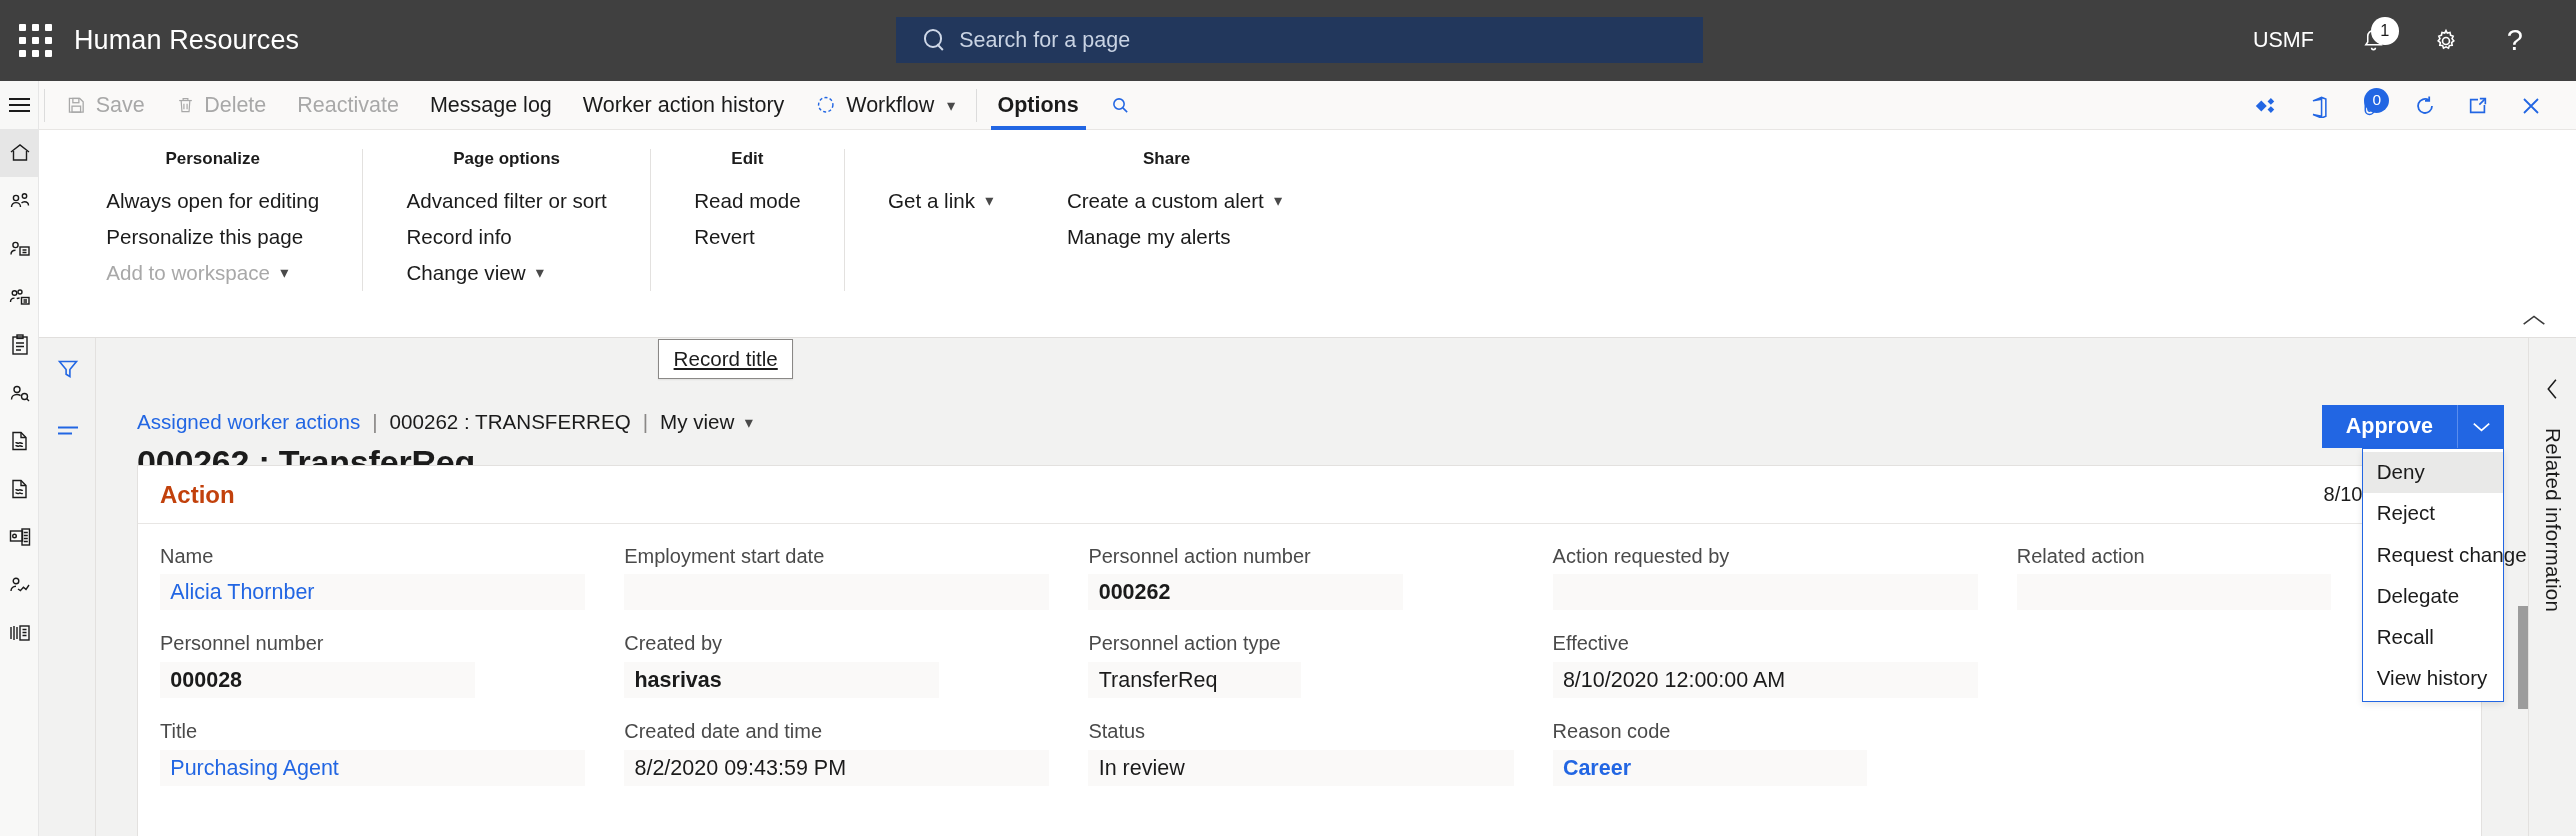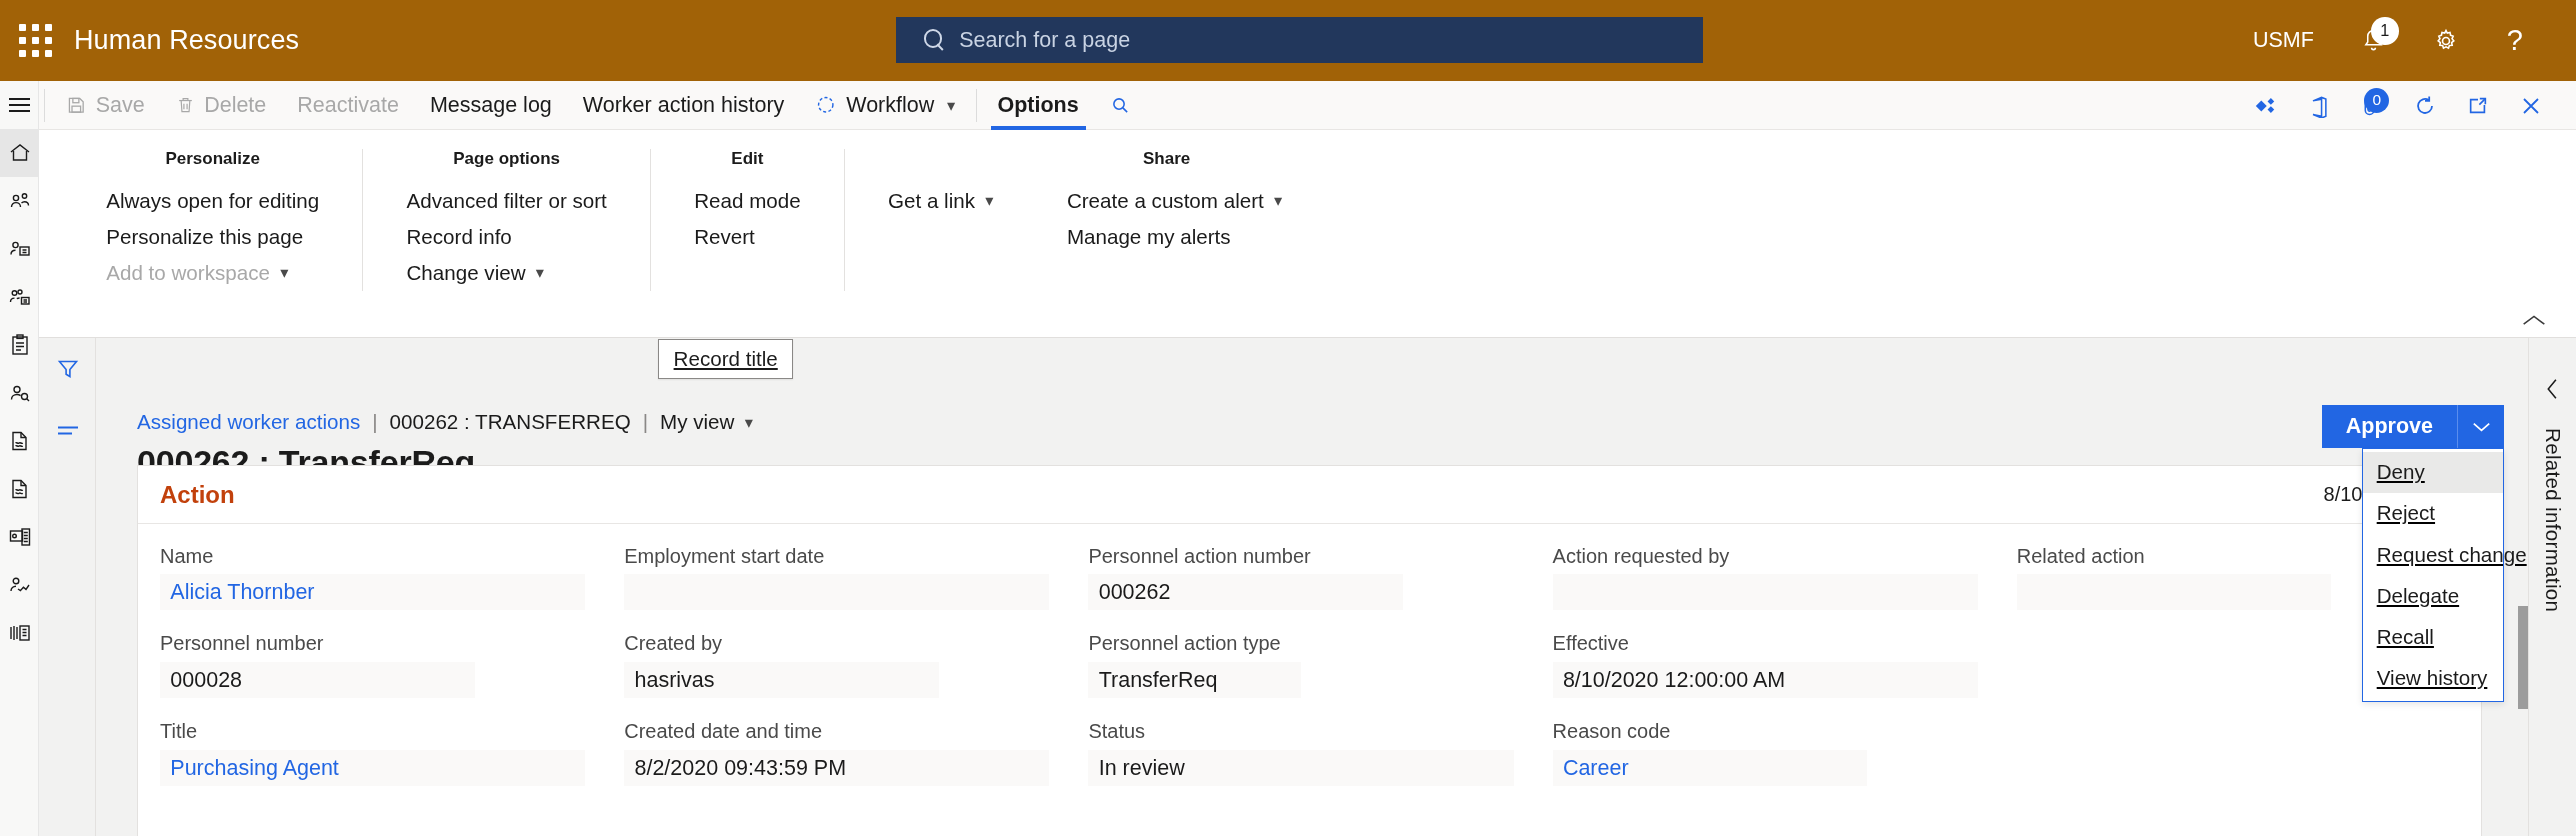--- a/index.html
+++ b/index.html
@@ -6,21 +6,21 @@
   html, body {
     width: 2576px; height: 836px;
     font-family: "Liberation Sans", sans-serif;
     background: #ffffff;
     overflow: hidden;
   }
 
   
   .topbar {
     position: absolute; top: 0; left: 0; width: 2576px; height: 81px;
-    background: #a16207; display: flex; align-items: center;
+    background: #404040; display: flex; align-items: center;
   }
   .waffle {
     width: 33px; height: 33px; margin-left: 19px; margin-right: 22px;
     display: grid; grid-template-columns: repeat(3, 6.9px);
     grid-template-rows: repeat(3, 6.9px); gap: 6px;
     align-content: center; justify-content: center; cursor: pointer;
   }
   .waffle i { width: 6.9px; height: 6.9px; background: #fff; border-radius: 0.9px; display: block; }
   .app-title {
     color: #ffffff; font-size: 27px; font-weight: 400; letter-spacing: 0.1px;
@@ -182,21 +182,20 @@
   }
   .approve-caret {
     background: #2266e3; color: #fff; width: 46px; height: 43px;
     display: flex; align-items: center; justify-content: center; cursor: pointer; font-size: 18px;
   }
   .approve-menu {
     position: absolute; right: 72px; top: 110px; width: 142px;
     background: #ffffff; border: 0.9px solid #2266e3; z-index: 50;
     box-shadow: 0 2.6px 6.9px rgba(0,0,0,.10);
     padding: 2.6px 0 2.6px 0;
-    text-decoration: underline;
   }
   .am-item {
     font-size: 20.6px; color: #1b1b1b; padding: 8.6px 13.7px; cursor: pointer; white-space: nowrap;
   }
   .am-item.hl { background: #e9e9e8; }
 
   
   .relinfo {
     position: absolute; right: 0; top: 0; width: 48px; height: 498px;
     background: #f2f2f1; border-left: 0.9px solid #e3e1df;
@@ -225,21 +224,21 @@
     column-gap: 0; padding: 20.6px 0 0 22px;
   }
   .fld { margin-bottom: 22px; padding-right: 39px; }
   .fld-label { font-size: 20px; color: #4a4a4a; margin-bottom: 6.9px; white-space: nowrap; }
   .fld-val {
     background: #faf9f8; height: 36px; display: flex; align-items: center;
     padding: 0 10.3px; font-size: 21.5px; color: #1b1b1b;
   }
   .fld-val.link { color: #2266e3; }
   .fld-val.w-lg { width: 100%; }
-  .fld-val.w-md { width: 74%; }
+  .fld-val.w-md { width: 74%; font-weight: bold; }
   .fld-val.w-sm { width: 50%; }
 
   .scroll-track {
     position: absolute; right: 46px; top: 127px; width: 13.7px; bottom: 0; background: #f2f2f1;
   }
   .scroll-thumb {
     position: absolute; right: 48px; top: 268px; width: 10.3px; height: 103px; background: #9c9c9c;
   }
   svg { display: block; }
 </style>

